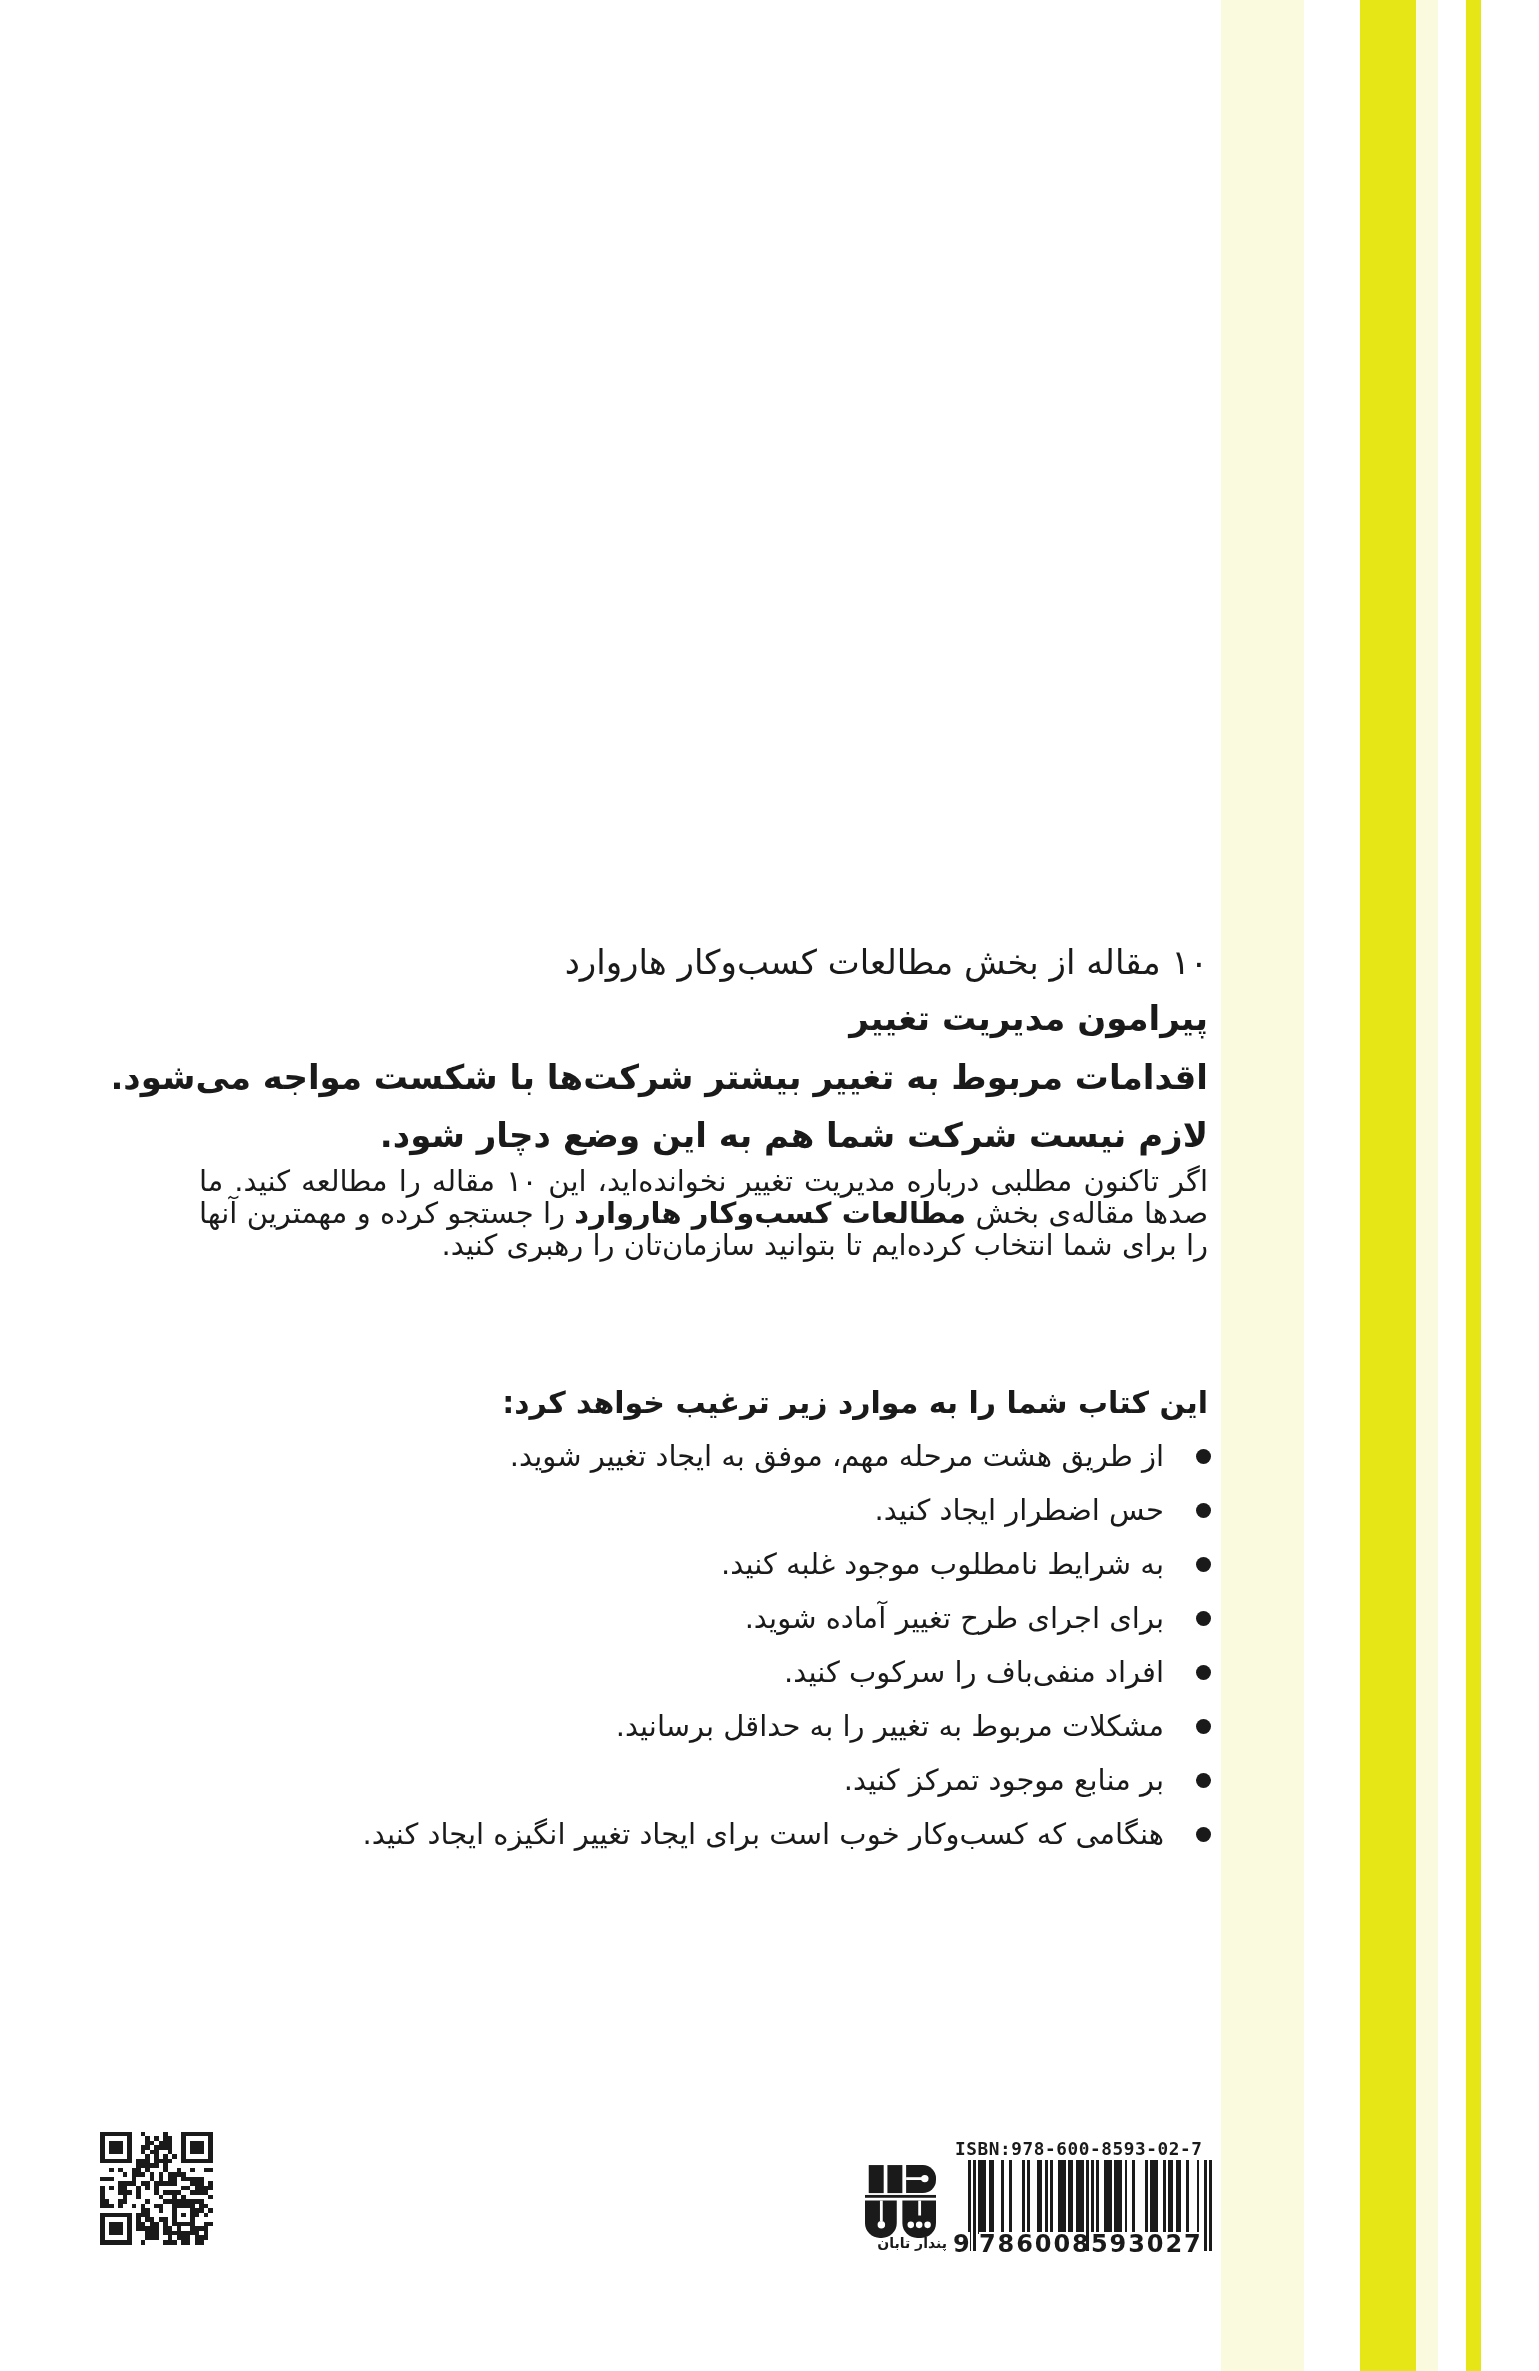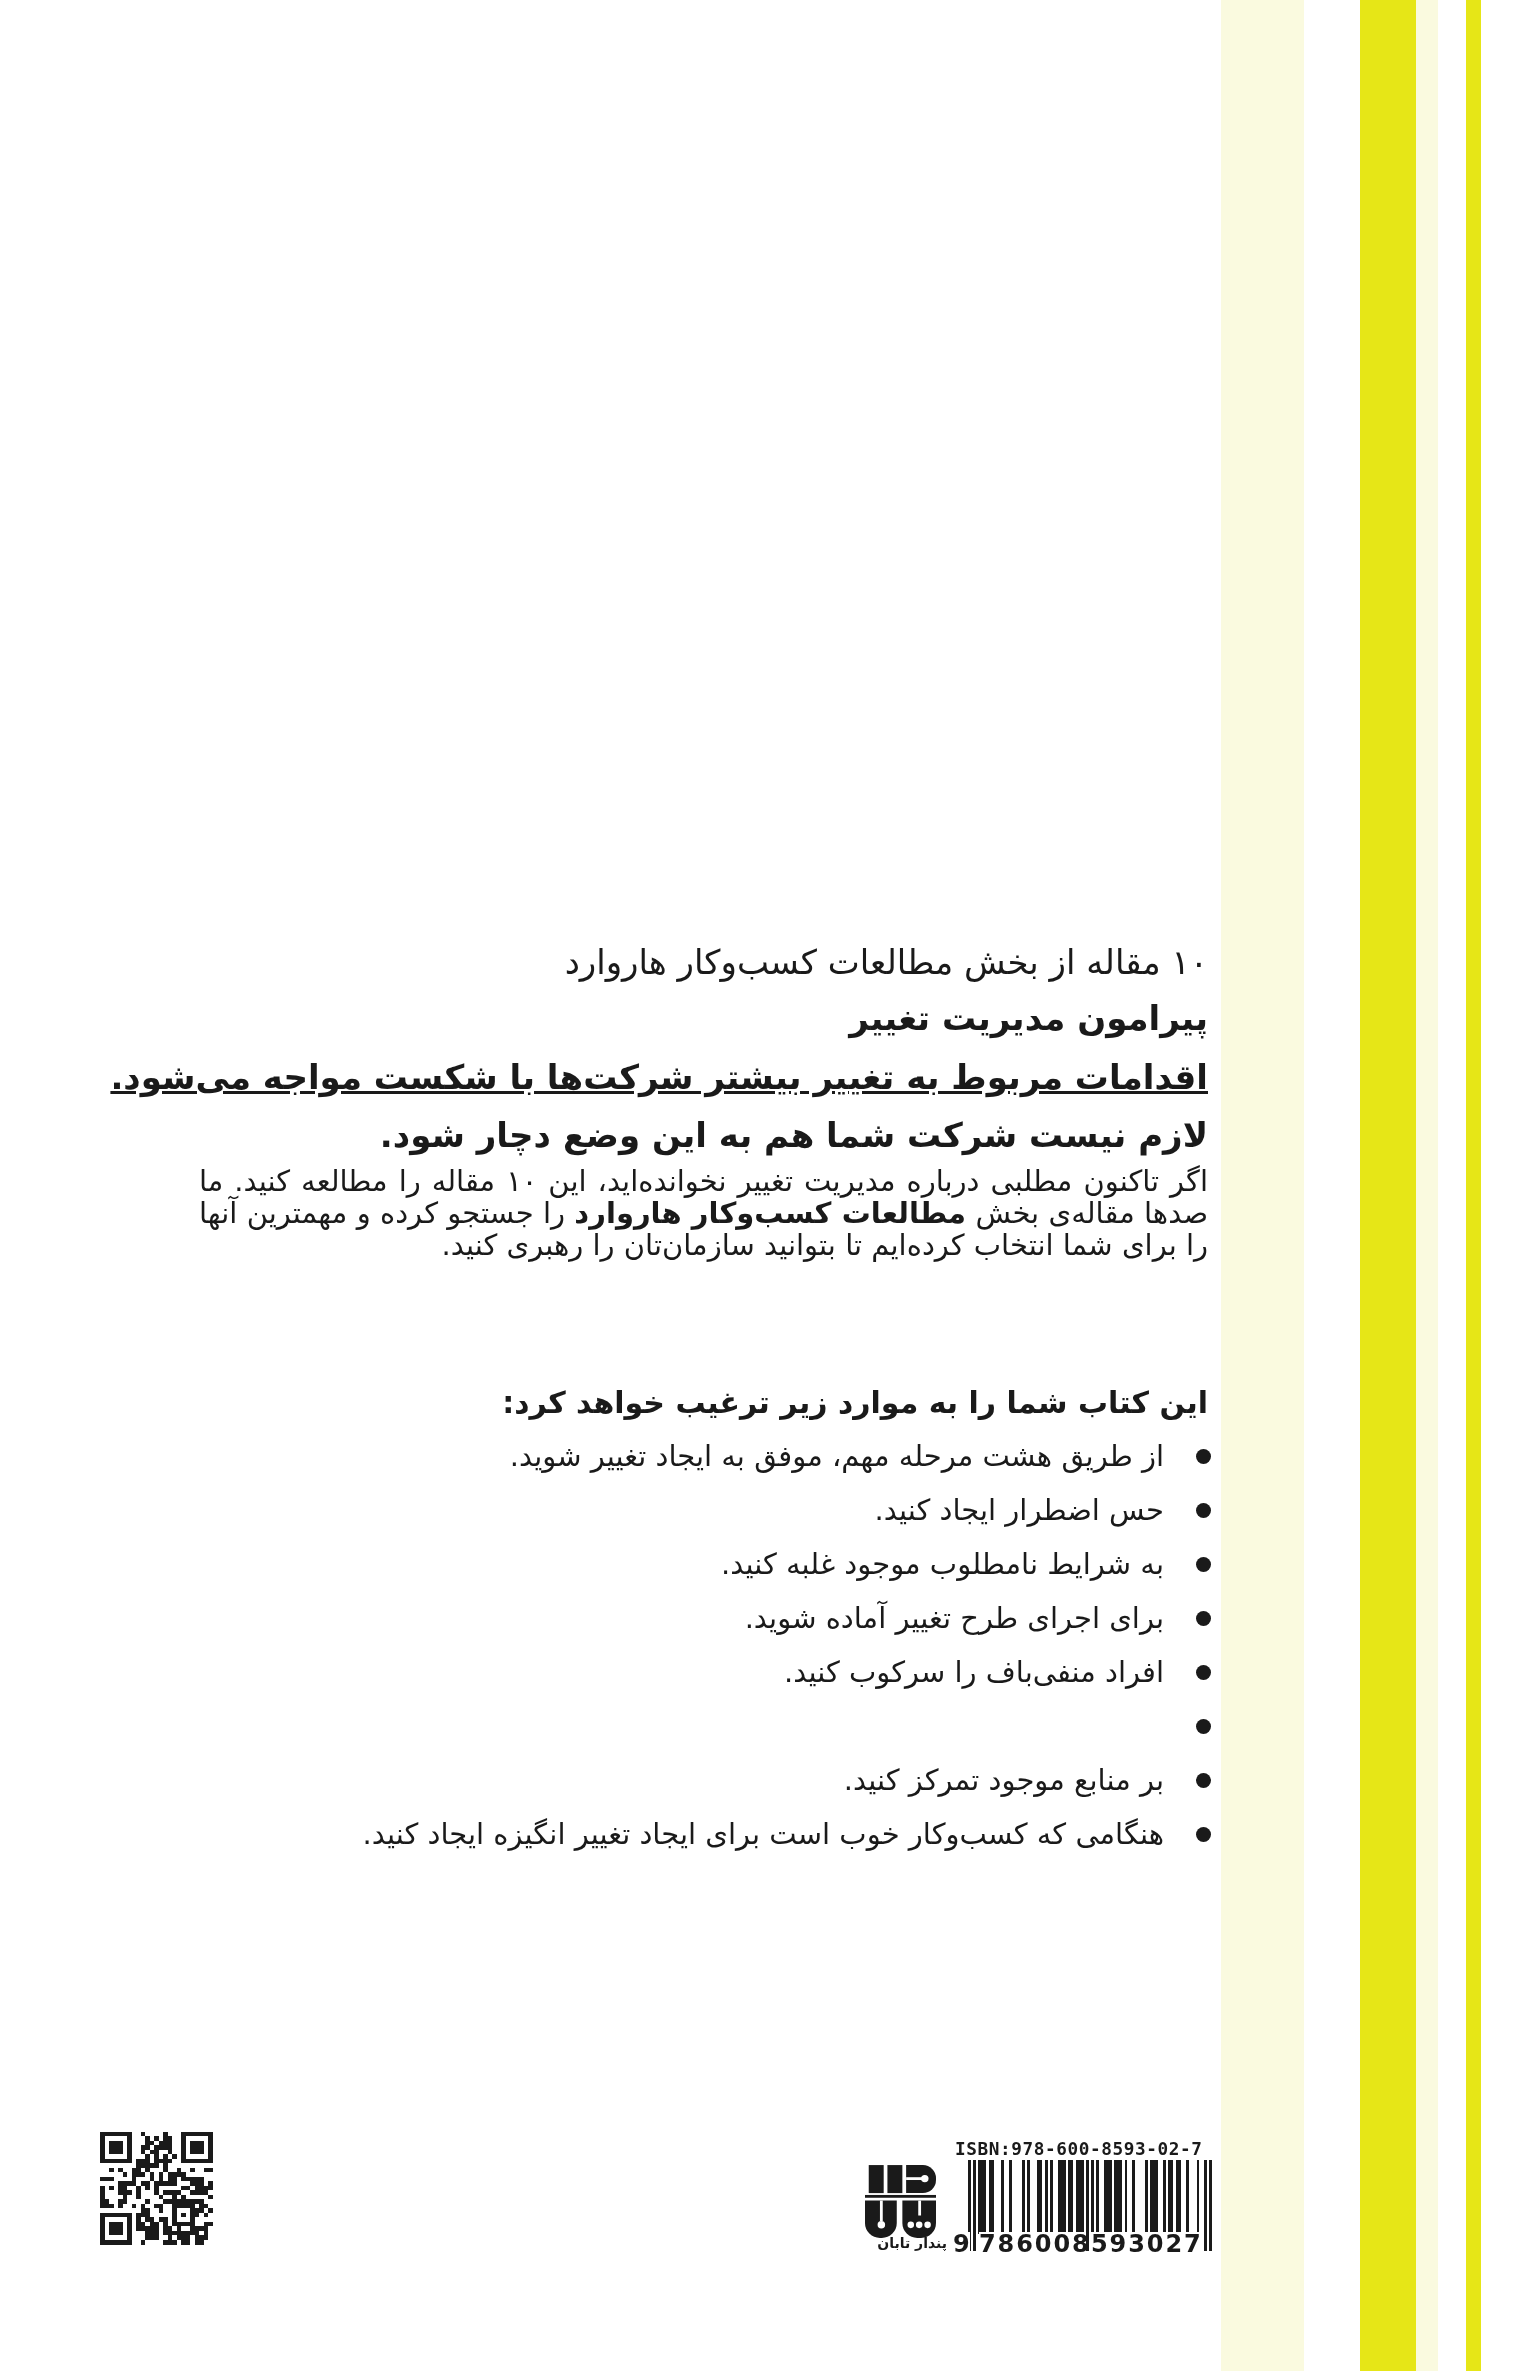--- a/index.html
+++ b/index.html
@@ -35,21 +35,21 @@
 <body>
 
 <div class="stripe cream" style="left:1221px;width:83px;"></div>
 <div class="stripe yellow" style="left:1360px;width:56px;"></div>
 <div class="stripe cream" style="left:1416px;width:22.4px;"></div>
 <div class="stripe yellow" style="left:1466px;width:15px;"></div>
 
 <div class="text-block">
   <div class="line" style="top:942px;">۱۰ مقاله از بخش مطالعات کسب‌وکار هاروارد</div>
   <div class="line bold" style="top:998px;">پیرامون مدیریت تغییر</div>
-  <div class="line bold" style="top:1057px;text-decoration:underline;">اقدامات مربوط به تغییر بیشتر شرکت‌ها با شکست مواجه می‌شود.</div>
+  <div class="line bold" style="top:1057px;">اقدامات مربوط به تغییر بیشتر شرکت‌ها با شکست مواجه می‌شود.</div>
   <div class="line bold" style="top:1115px;">لازم نیست شرکت شما هم به این وضع دچار شود.</div>
 
   <div class="para" style="top:1165px;"><span>اگر تاکنون مطلبی درباره مدیریت تغییر نخوانده‌اید، این ۱۰ مقاله را مطالعه کنید. ما صدها مقاله‌ی بخش </span><b>مطالعات کسب‌وکار هاروارد</b><span> را جستجو کرده و مهمترین آنها را برای شما انتخاب کرده‌ایم تا بتوانید سازمان‌تان را رهبری کنید.</span></div>
 
   <div class="list-heading" style="top:1382px;">این کتاب شما را به موارد زیر ترغیب خواهد کرد:</div>
 
   <div id="bullet-list">
       <div class="bullet-item" style="top: 1436px; width: 1009px;">
         <span class="bullet-dot"></span>
         <span class="bullet-text">از طریق هشت مرحله مهم، موفق به ایجاد تغییر شوید.</span>
@@ -65,20 +65,21 @@
       <div class="bullet-item" style="top: 1598px; width: 1009px;">
         <span class="bullet-dot"></span>
         <span class="bullet-text">برای اجرای طرح تغییر آماده شوید.</span>
       </div>
       <div class="bullet-item" style="top: 1652px; width: 1009px;">
         <span class="bullet-dot"></span>
         <span class="bullet-text">افراد منفی‌باف را سرکوب کنید.</span>
       </div>
       <div class="bullet-item" style="top: 1706px; width: 1009px;">
         <span class="bullet-dot"></span>
+        <span class="bullet-text">مشکلات مربوط به تغییر را به حداقل برسانید.</span>
       </div>
       <div class="bullet-item" style="top: 1760px; width: 1009px;">
         <span class="bullet-dot"></span>
         <span class="bullet-text">بر منابع موجود تمرکز کنید.</span>
       </div>
       <div class="bullet-item" style="top: 1814px; width: 1009px;">
         <span class="bullet-dot"></span>
         <span class="bullet-text">هنگامی که کسب‌وکار خوب است برای ایجاد تغییر انگیزه ایجاد کنید.</span>
       </div>
     </div>

